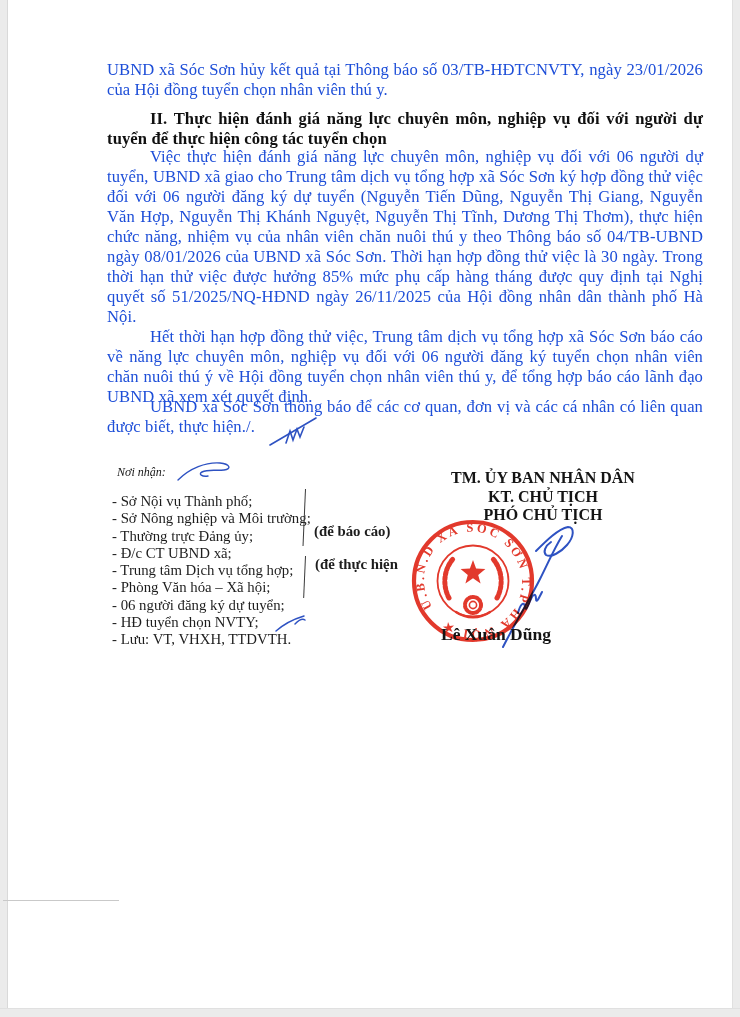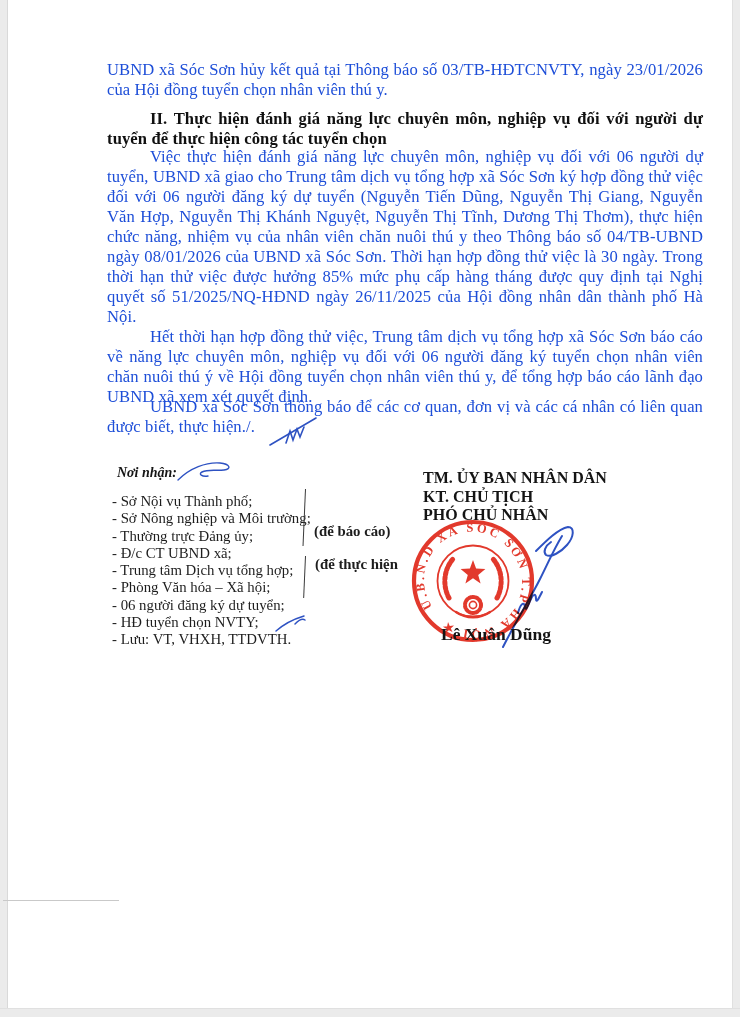--- a/index.html
+++ b/index.html
@@ -18,36 +18,36 @@
   .body-text{
     position:absolute;left:107px;width:596px;
     font-size:16.6px;line-height:20px;text-align:justify;
     letter-spacing:.1px;color:#1d4ed8;
   }
   .indent{text-indent:43px;}
   .heading{font-weight:bold;color:#101010;}
 
   .recipients-label{
     position:absolute;left:117px;top:465px;
-    font-weight:bold;font-style:italic;font-size:14px;color:#161616;
+    font-weight:normal;font-style:italic;font-size:12px;color:#161616;
   }
   .recipients-list{
     position:absolute;left:112px;top:493px;width:200px;
     font-size:14.8px;line-height:17.3px;color:#1d1d1d;
   }
   .vline{position:absolute;width:1.3px;background:#3a3a3a;transform:rotate(2.5deg);transform-origin:top center;}
   #vline-1{left:305px;top:489px;height:57px;}
   #vline-2{left:305px;top:556px;height:42px;}
   .annotation{position:absolute;font-size:14.8px;color:#1d1d1d;font-weight:bold;}
   #annotation-report{left:314px;top:523px;}
   #annotation-implement{left:315px;top:556px;}
 
   .sign-heading{
     position:absolute;left:423px;top:469px;width:240px;
-    font-weight:bold;font-size:16px;line-height:18.5px;color:#141414;
+    text-align:center;font-weight:bold;font-size:16px;line-height:18.5px;color:#141414;
   }
   .signer-name{
     position:absolute;left:441px;top:624px;width:200px;
     text-align:left;font-weight:bold;font-size:17.5px;color:#141414;
   }
   #seal{position:absolute;left:408px;top:516px;width:130px;height:130px;
     mix-blend-mode:multiply;opacity:.93;}
   .ink-svg{position:absolute;mix-blend-mode:multiply;}
   #signature-flourish{left:478px;top:521px;width:100px;height:132px;}
   #closing-ink-mark{left:262px;top:411px;width:62px;height:42px;}
@@ -88,21 +88,21 @@
 
 <div class="vline" id="vline-1"></div>
 <div class="vline" id="vline-2"></div>
 
 <div class="annotation" id="annotation-report">(để báo cáo)</div>
 <div class="annotation" id="annotation-implement">(để thực hiện</div>
 
 <div class="sign-heading">
   <div>TM. ỦY BAN NHÂN DÂN</div>
   <div>KT. CHỦ TỊCH</div>
-  <div>PHÓ CHỦ NHÂN</div>
+  <div>PHÓ CHỦ TỊCH</div>
 </div>
 
 <svg id="seal" viewBox="0 0 130 130">
   <g stroke="#e02a1c" fill="none" stroke-linecap="round">
     <circle cx="65" cy="65" r="59" stroke-width="4.2"></circle>
     <circle cx="65" cy="65" r="35.5" stroke-width="1.8"></circle>
 
     <polygon points="65,44 68.1,52.6 77.4,53 70.2,58.9 72.6,67.5 65,62.3 57.4,67.5 59.8,58.9 52.6,53 61.9,52.6" fill="#e02a1c" stroke="none"></polygon>
     <path d="M 41 82 C 34 69, 36 52, 46 42" stroke-width="5" stroke-dasharray="2.6 2.2"></path>
     <path d="M 89 82 C 96 69, 94 52, 84 42" stroke-width="5" stroke-dasharray="2.6 2.2"></path>

